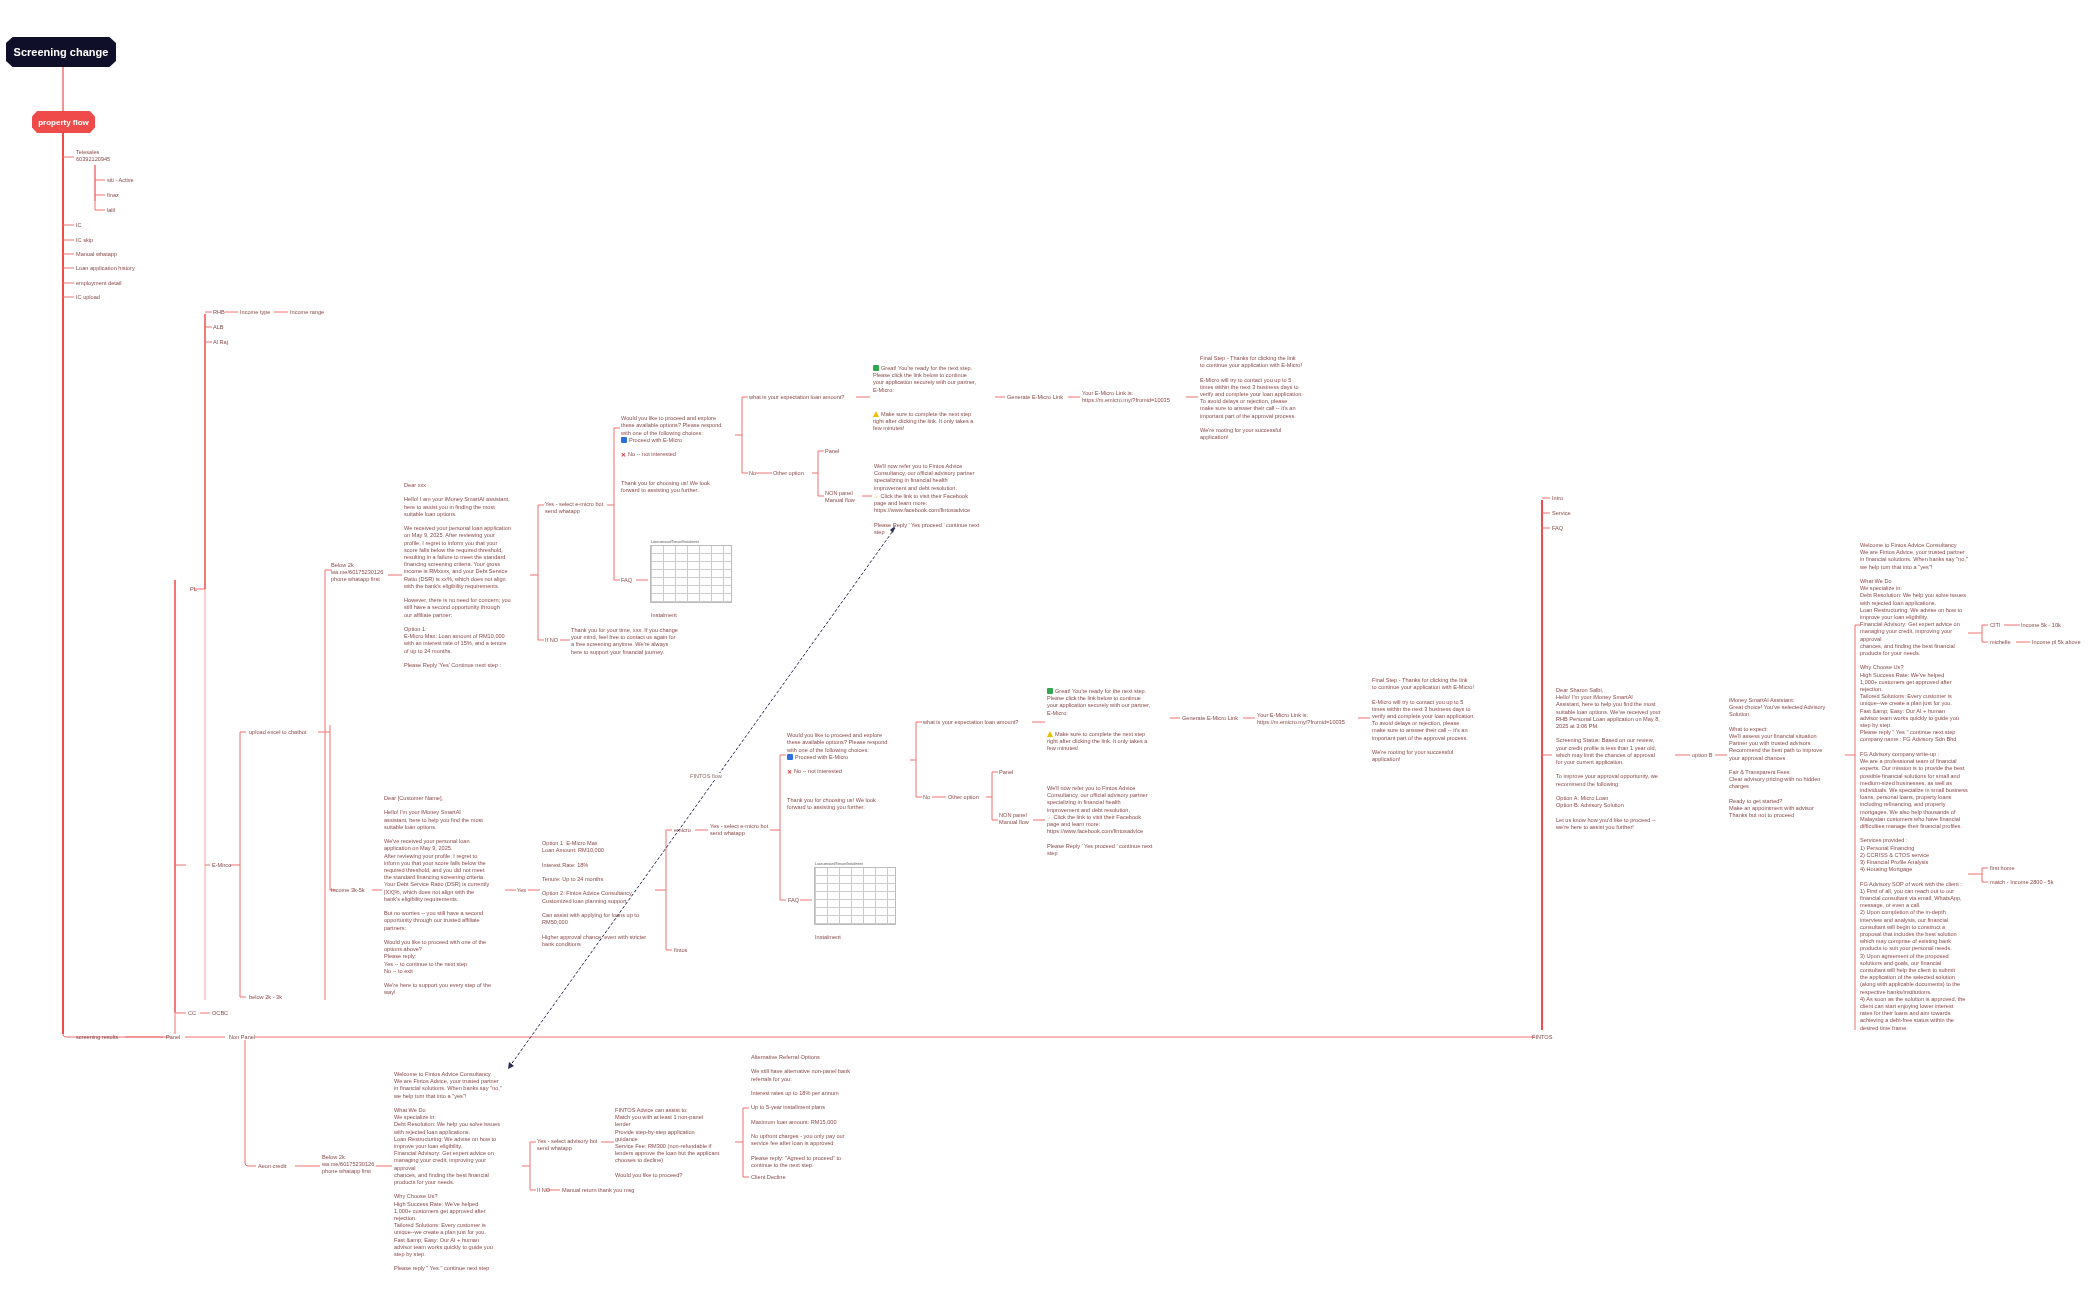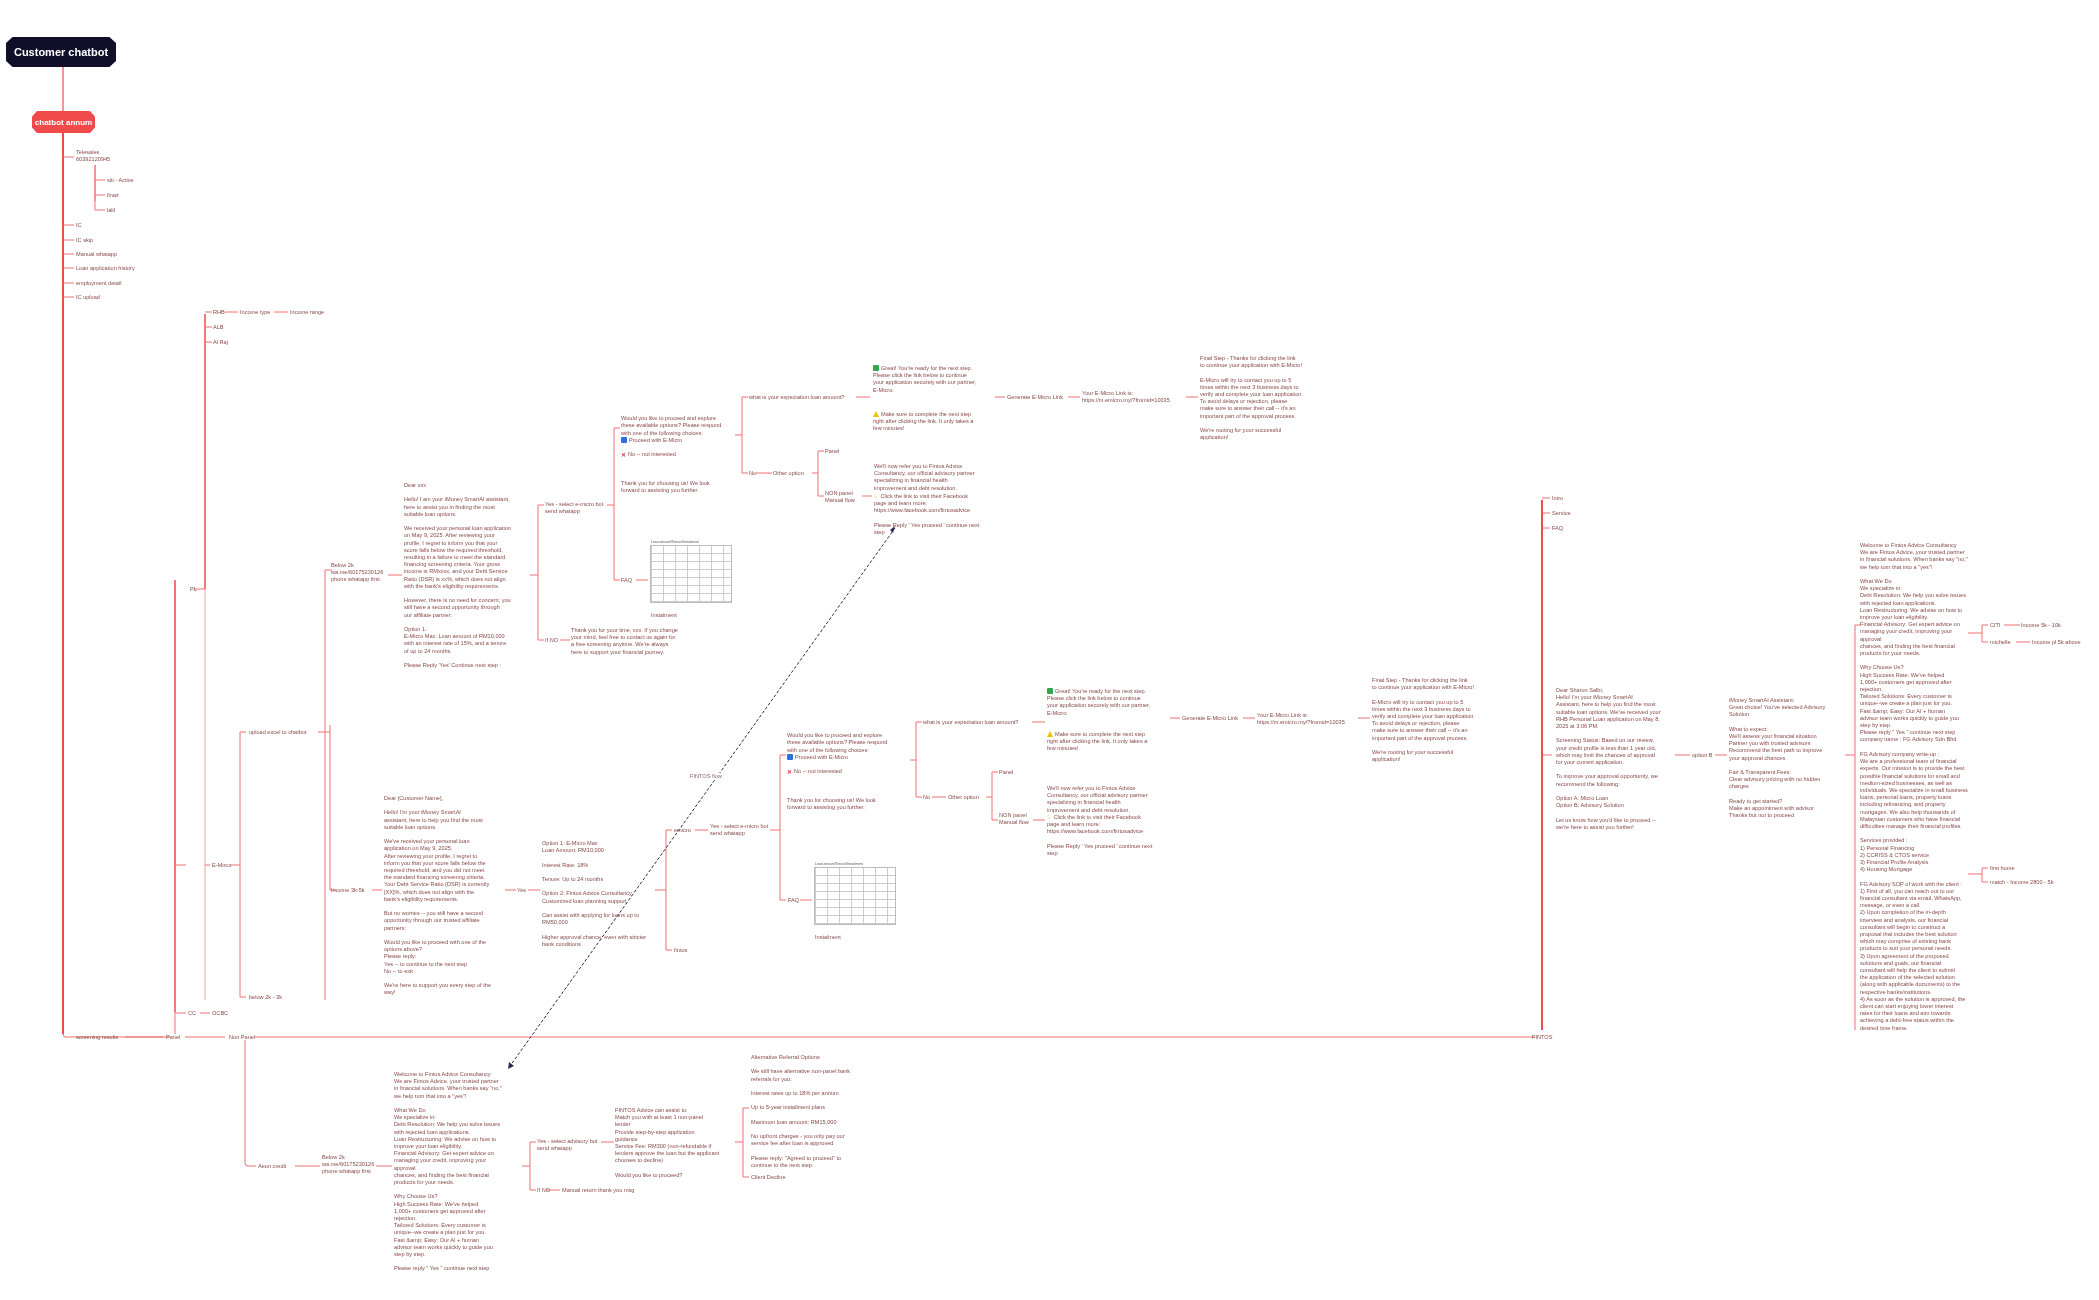--- a/index.html
+++ b/index.html
@@ -176,24 +176,24 @@
   </g>
 
   <g stroke="#2a2a55" stroke-width="1" stroke-dasharray="3,2" fill="none">
     <line x1="895" y1="528" x2="510" y2="1066"></line>
   </g>
   <polygon points="895,526 890,530 893,533" fill="#2a2a55"></polygon>
   <polygon points="508,1069 509,1062 514,1066" fill="#2a2a55"></polygon>
 </svg>
 
 <div class="root">
-      <span>Customer chatbot</span>
+      <span>Screening change</span>
     </div>
 <div class="sub">
-      <span>chatbot annum</span>
+      <span>property flow</span>
     </div>
 
 <div class="blk" style="left:76px;top:149px;">Telesales
 60392120945</div>
 <div class="n" style="left:107px;top:177px;">siti - Active</div>
 <div class="n" style="left:107px;top:192px;">finaz</div>
 <div class="n" style="left:107px;top:207px;">lalil</div>
 <div class="n" style="left:76px;top:222px;">IC</div>
 <div class="n" style="left:76px;top:237px;">IC skip</div>
 <div class="n" style="left:76px;top:251px;">Manual whatapp</div>

